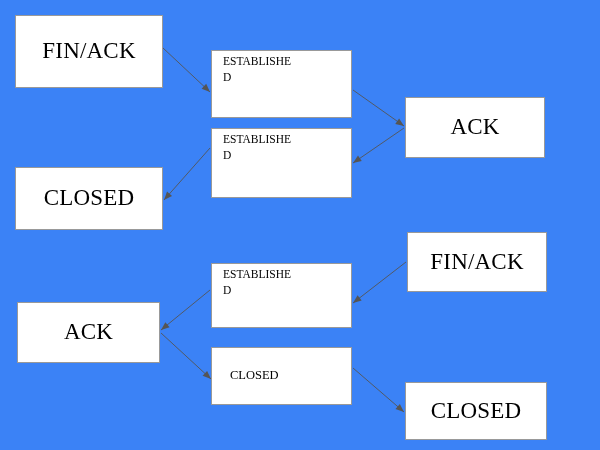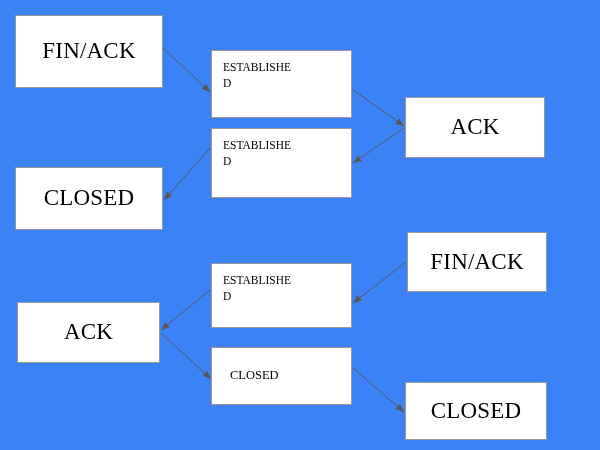--- a/index.html
+++ b/index.html
@@ -41,21 +41,21 @@
     font-size: 23px;
     line-height: 1.05;
     color: #000000;
     letter-spacing: 0.2px;
     white-space: nowrap;
   }
   
   .node.label {
     align-items: flex-start;
     justify-content: flex-start;
-    padding: 9px 0 0 11px;
+    padding: 3px 0 0 11px;
   }
   .node.label .node-label {
     font-size: 11.5px;
     line-height: 1.38;
     color: #000000;
     text-align: left;
     width: 75px;
     word-break: break-all;
   }
   

